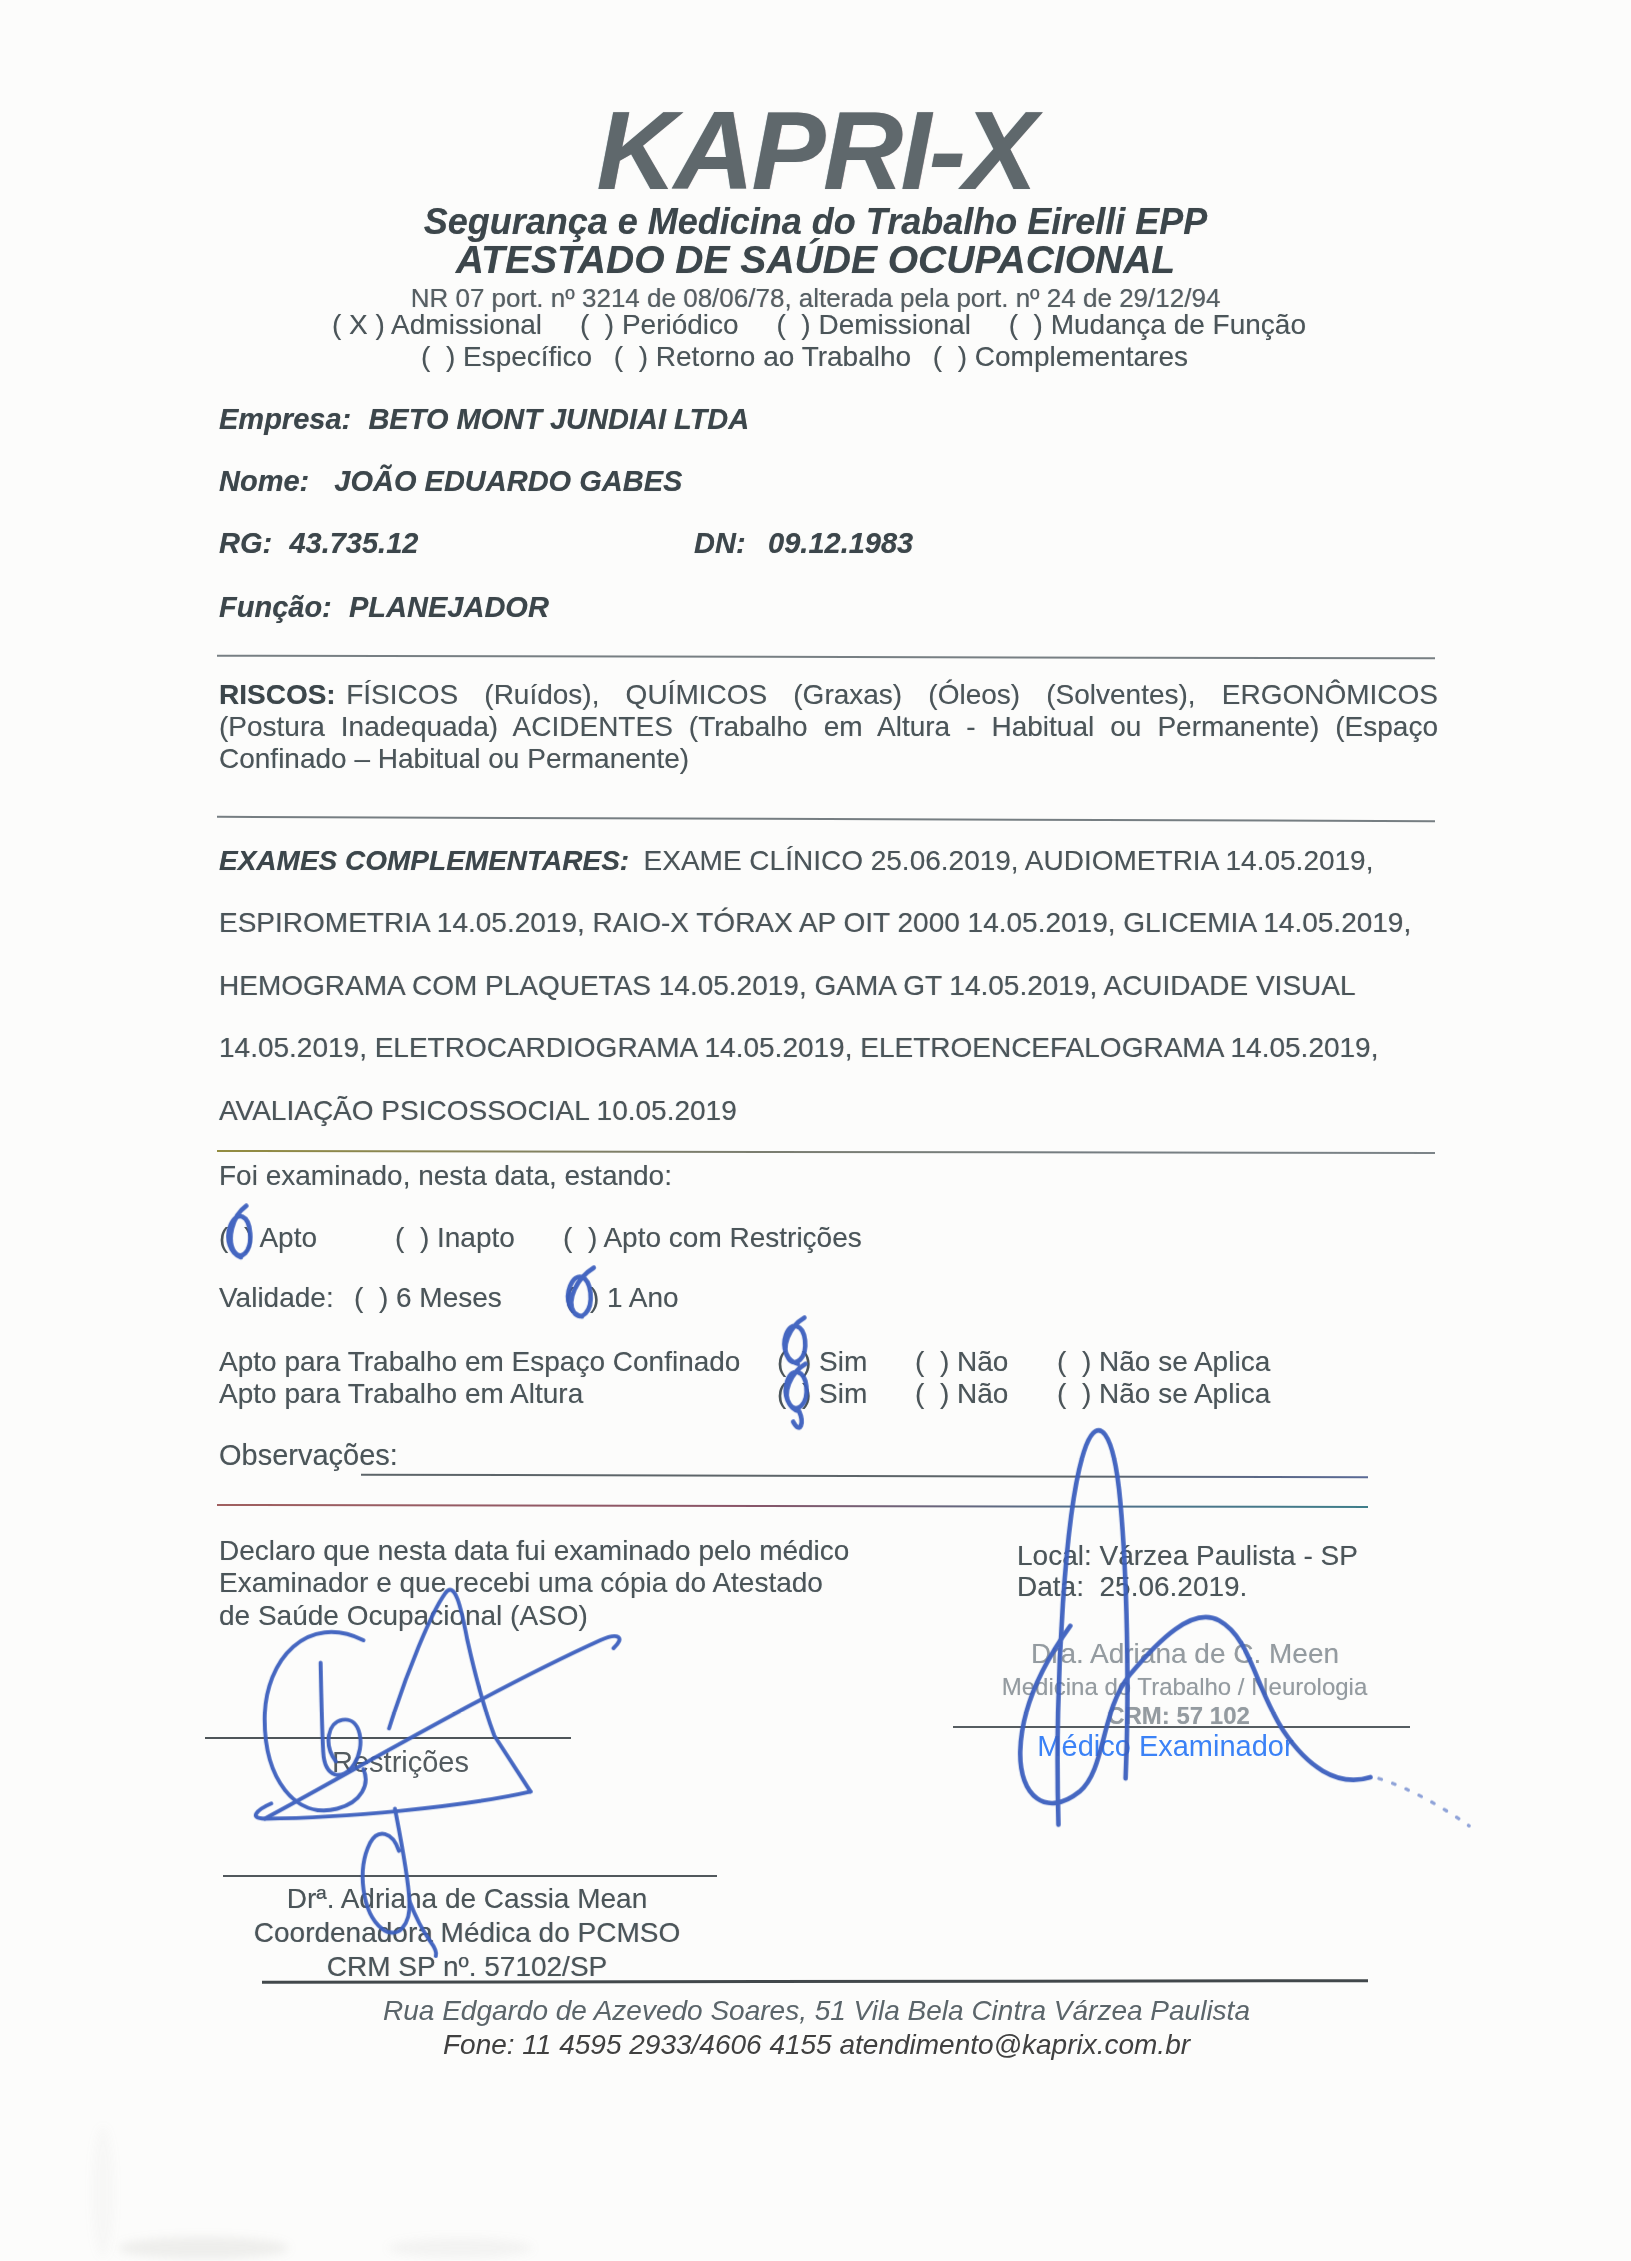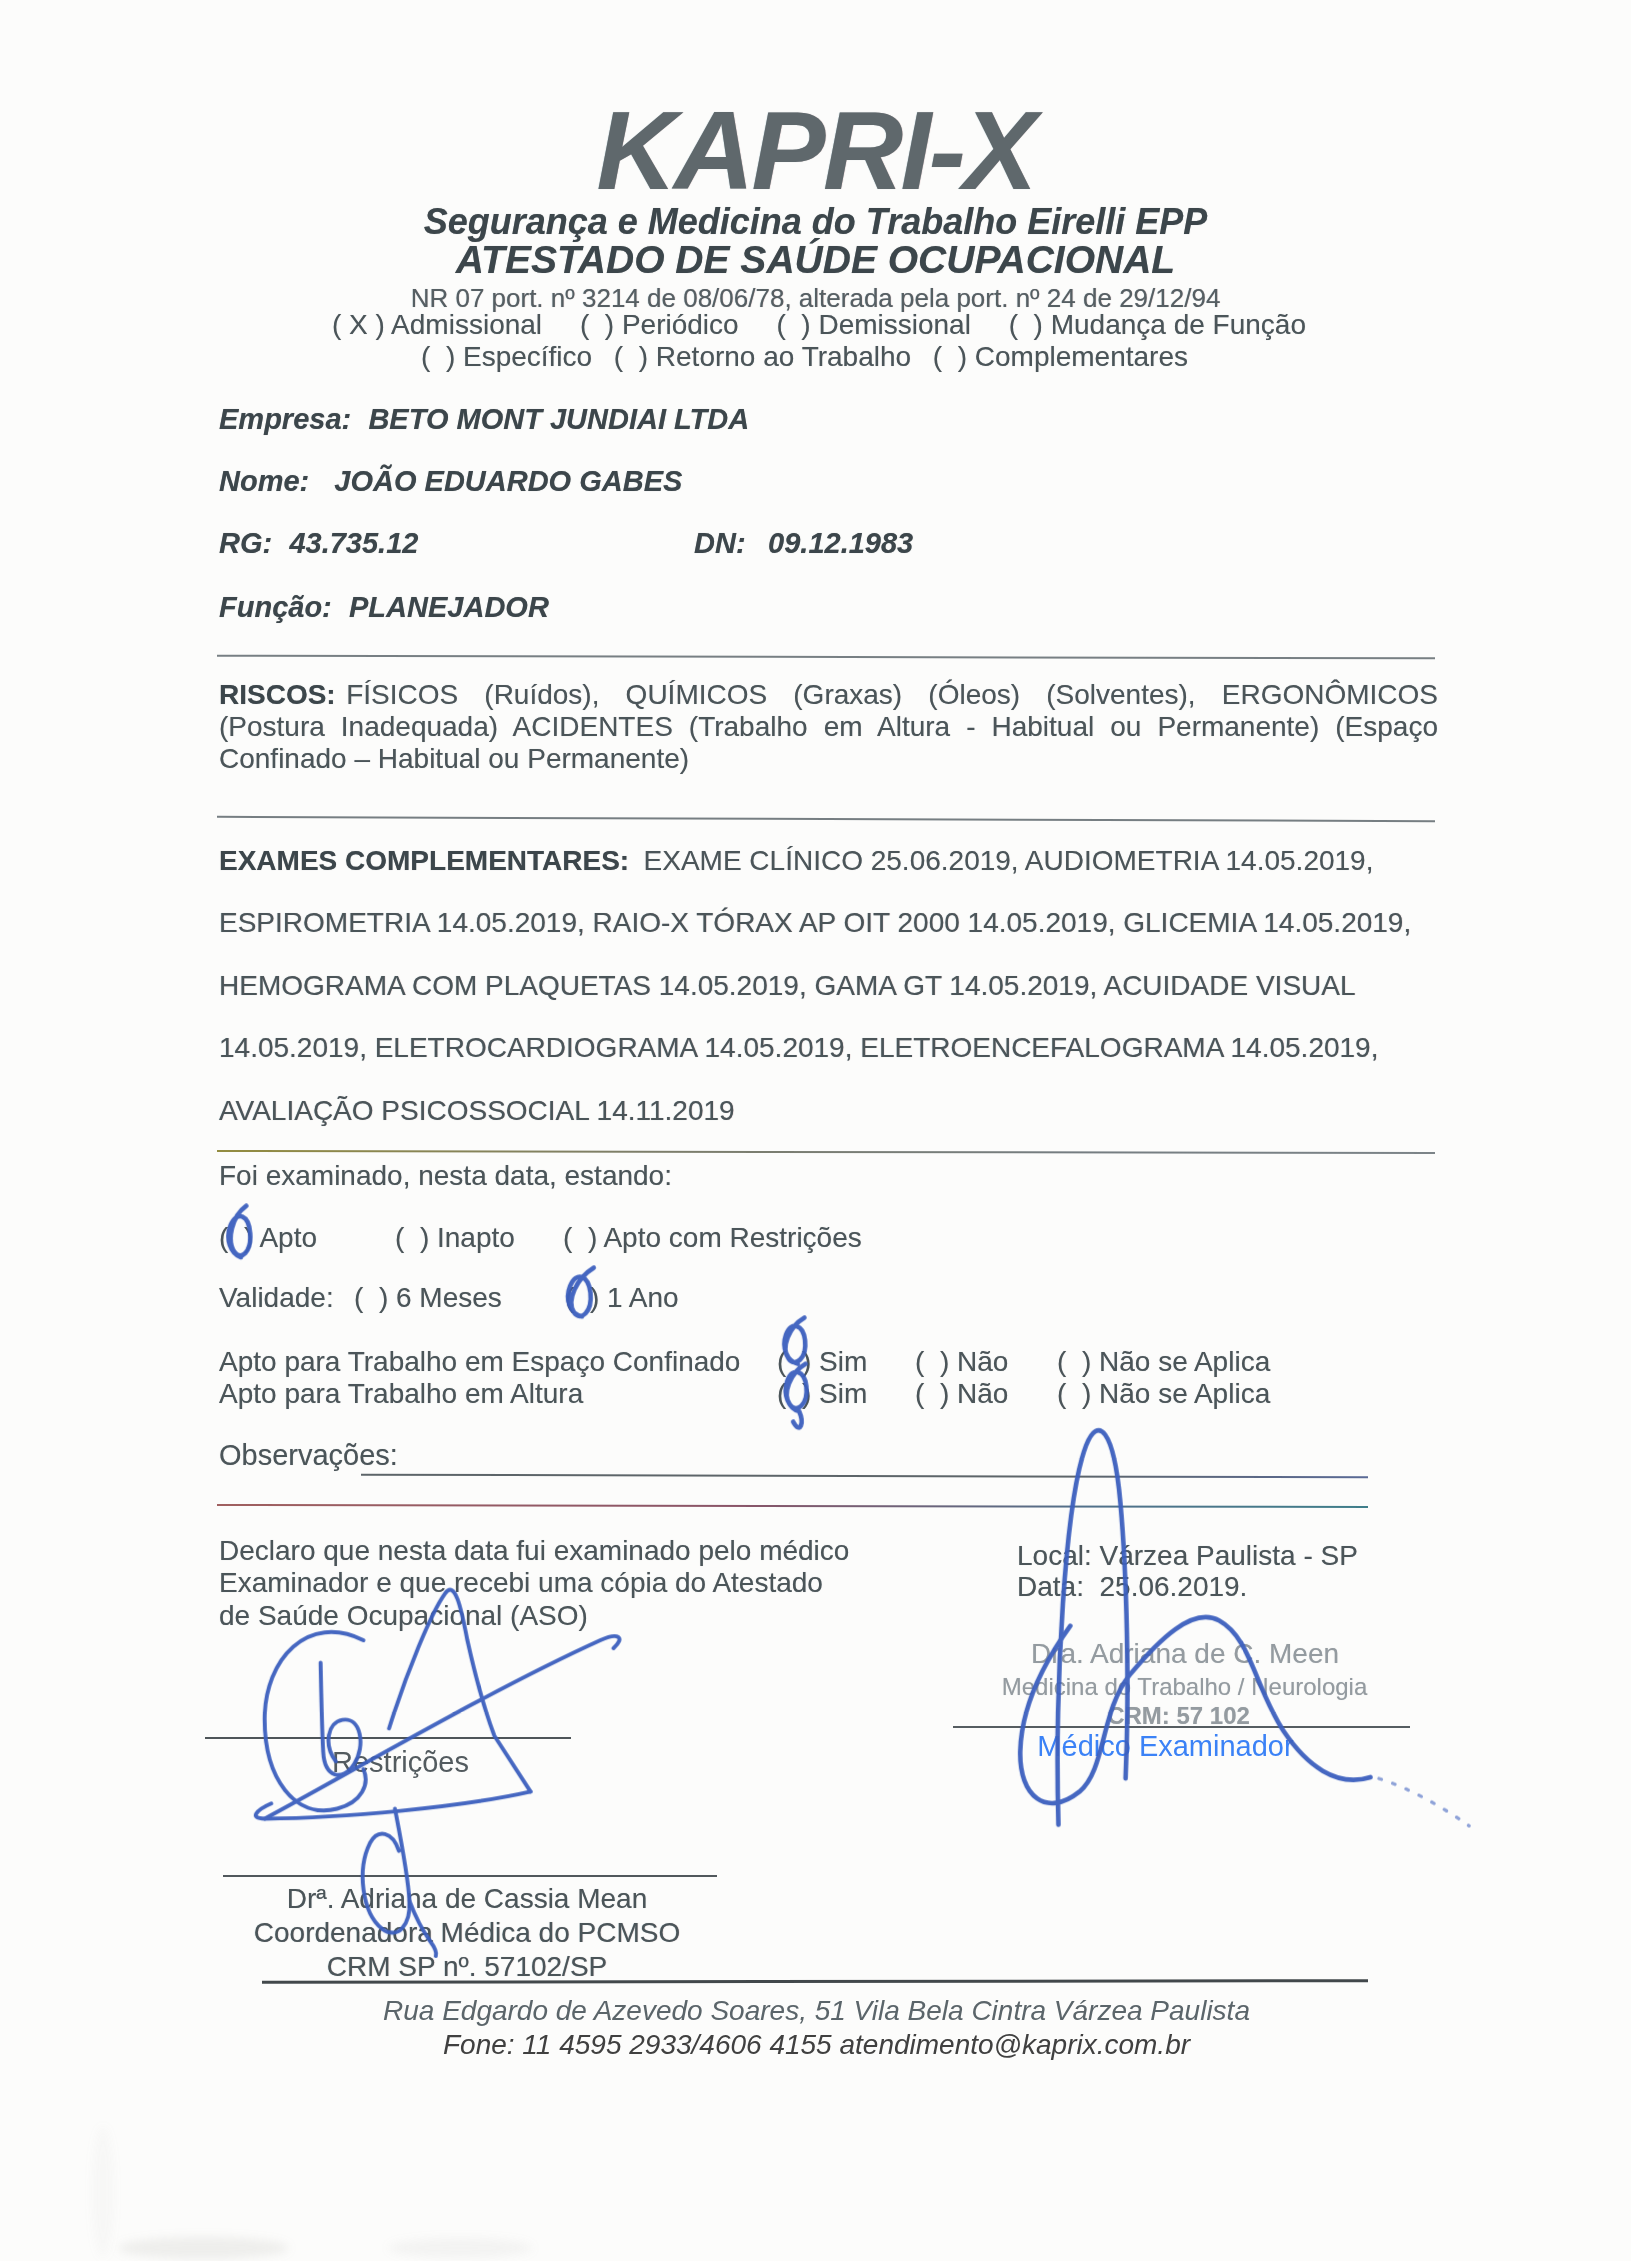--- a/index.html
+++ b/index.html
@@ -75,27 +75,27 @@
 
 <div class="rule" style="left:217px; top:656px; width:1218px; transform:rotate(0.12deg); background:#777f83;"></div>
 
 <div class="abs fringe" style="left:219px; top:679px; width:1219px; font-size:28px; line-height:32px; text-align:justify;">
   <span class="ink-dark" style="font-weight:bold; margin-right:10.5px;">RISCOS:</span><span class="ink">FÍSICOS (Ruídos), QUÍMICOS (Graxas) (Óleos) (Solventes), ERGONÔMICOS (Postura Inadequada) ACIDENTES (Trabalho em Altura - Habitual ou Permanente) (Espaço Confinado – Habitual ou Permanente)</span>
 </div>
 
 <div class="rule" style="left:217px; top:818px; width:1218px; transform:rotate(0.2deg); background:#767e82;"></div>
 
 <div class="abs fringe" style="left:219px; top:845px; font-size:28px; white-space:nowrap;">
-  <span class="ink-dark" style="font-weight:bold;">EXAMES COMPLEMENTARES:</span>
+  <span class="ink-dark" style="font-weight:bold;font-style:italic;">EXAMES COMPLEMENTARES:</span>
   <span class="ink" style="margin-left:6.6px;">EXAME CLÍNICO 25.06.2019, AUDIOMETRIA 14.05.2019,</span>
 </div>
 <div class="abs ink fringe" style="left:219px; top:907px; font-size:28px; white-space:nowrap;">ESPIROMETRIA 14.05.2019, RAIO-X TÓRAX AP OIT 2000 14.05.2019, GLICEMIA 14.05.2019,</div>
 <div class="abs ink fringe" style="left:219px; top:970px; font-size:28px; white-space:nowrap;">HEMOGRAMA COM PLAQUETAS 14.05.2019, GAMA GT 14.05.2019, ACUIDADE VISUAL</div>
 <div class="abs ink fringe" style="left:219px; top:1032px; font-size:28px; white-space:nowrap;">14.05.2019, ELETROCARDIOGRAMA 14.05.2019, ELETROENCEFALOGRAMA 14.05.2019,</div>
-<div class="abs ink fringe" style="left:219px; top:1095px; font-size:28px; white-space:nowrap;">AVALIAÇÃO PSICOSSOCIAL 14.11.2019</div>
+<div class="abs ink fringe" style="left:219px; top:1095px; font-size:28px; white-space:nowrap;">AVALIAÇÃO PSICOSSOCIAL 10.05.2019</div>
 
 <div class="rule" style="left:217px; top:1151px; width:1218px; background:linear-gradient(90deg,#938c40 0%,#7d7e6a 35%,#757d81 70%,#7c8488 100%); transform:rotate(0.1deg);"></div>
 
 <div class="abs ink" style="left:219px; top:1160px; font-size:28px;">Foi examinado, nesta data, estando:</div>
 
 <div class="abs ink checkitem" style="left:219px; top:1222px; font-size:28px;">(  ) Apto</div>
 <div class="abs ink checkitem" style="left:395px; top:1222px; font-size:28px;">(  ) Inapto</div>
 <div class="abs ink checkitem" style="left:563px; top:1222px; font-size:28px;">(  ) Apto com Restrições</div>
 
 <div class="abs ink" style="left:219px; top:1282px; font-size:28px;">Validade:</div>

